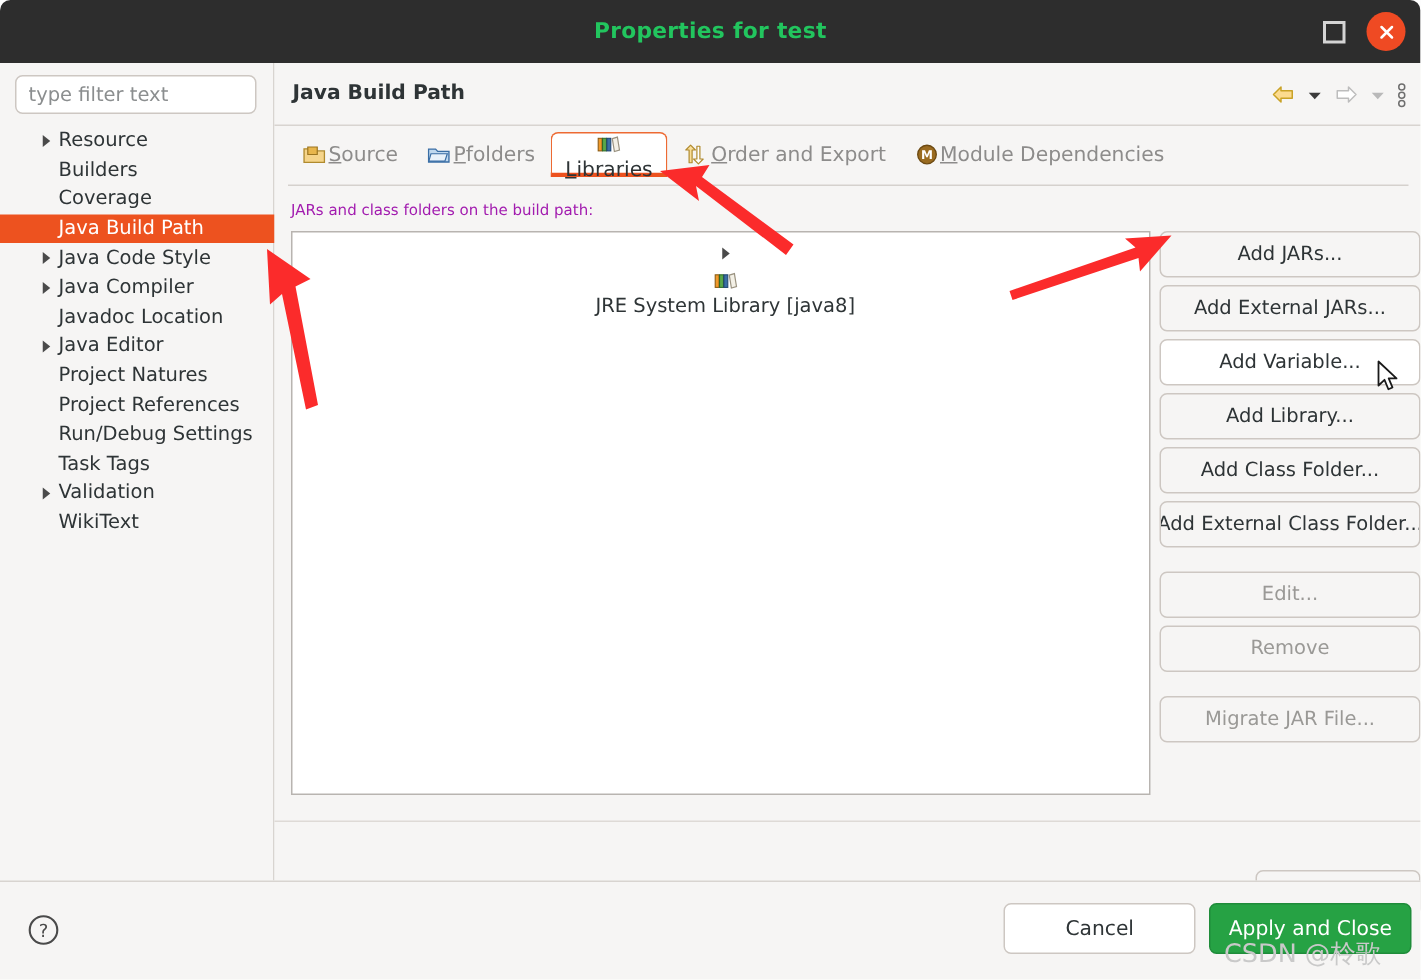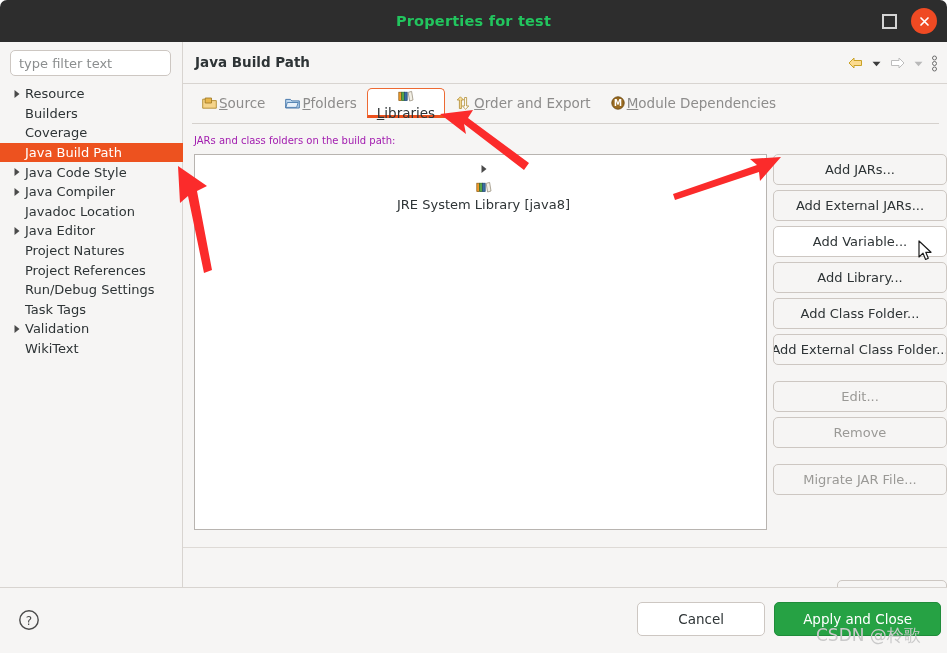--- a/index.html
+++ b/index.html
@@ -93,21 +93,21 @@
 
   .tree {
     position: absolute;
     left: 0; top: 42px;
     width: 183px;
   }
   .tree-item {
     height: 19.6px;
     display: flex;
     align-items: center;
-    padding-left: 9px;
+    padding-left: 23px;
     font-size: 13px;
     color: #2e3436;
     cursor: pointer;
     box-sizing: border-box;
   }
   .tree-item.selected {
     background: #ed521f;
     color: #ffffff;
   }
   .tw {
@@ -312,21 +312,21 @@
     height: 34px;
     min-width: 128px;
     border-radius: 5px;
     box-sizing: border-box;
     font-family: "DejaVu Sans", "Liberation Sans", sans-serif;
     font-size: 13.5px;
     display: flex;
     align-items: center;
     justify-content: center;
     cursor: pointer;
-    padding: 0 28px;
+    padding: 0 12px;
     white-space: nowrap;
   }
   .fbtn.cancel {
     background: #ffffff;
     border: 1px solid #cdc7c2;
     color: #2e3436;
   }
   .fbtn.primary {
     background: #26a244;
     border: 1px solid #1f8c3a;

